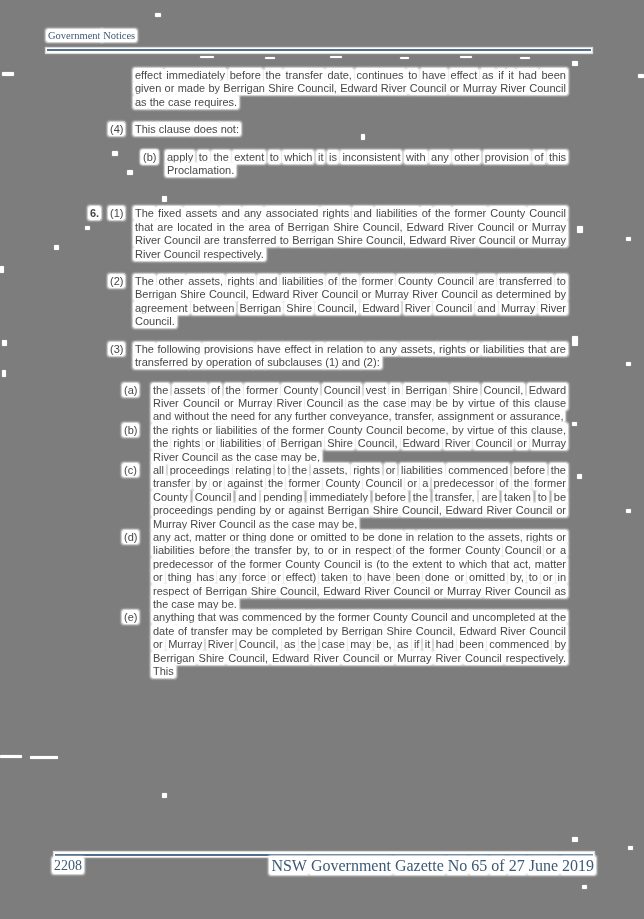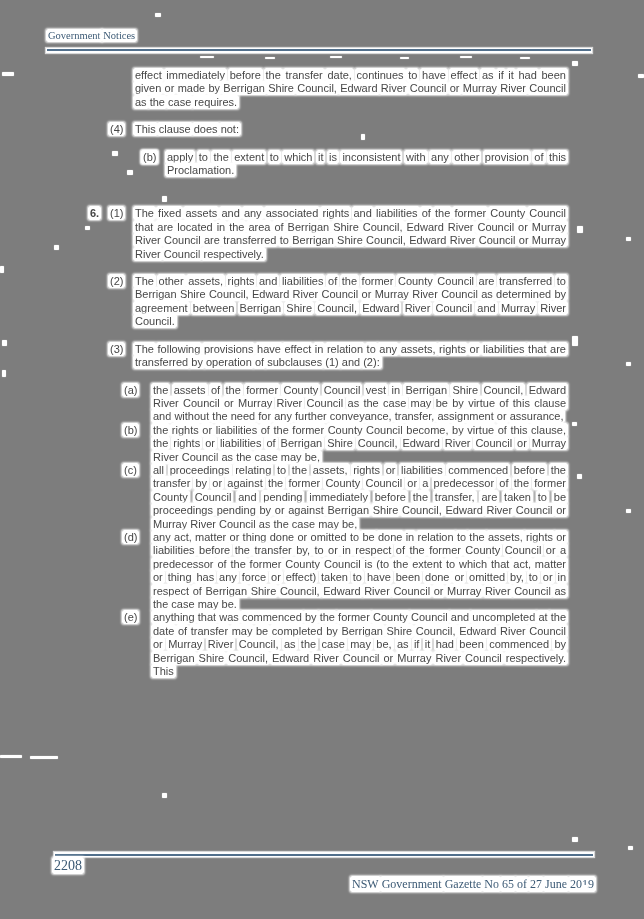--- a/index.html
+++ b/index.html
@@ -78,22 +78,22 @@
     background:var(--rule-blue);
   }
   .ftr-page{
     position:absolute;left:54px;top:858px;
     font-family:"Liberation Serif",serif;font-size:14px;
     color:var(--accent-blue);
   }
   .ftr-page .w{color:var(--accent-blue);}
   .ftr-gazette{
     position:absolute;right:50px;top:857px;
-    font-family:"Liberation Serif",serif;font-size:12px;
-    color:var(--accent-blue);white-space:nowrap;margin-top:20px;
+    font-family:"Liberation Serif",serif;font-size:16px;
+    color:var(--accent-blue);white-space:nowrap;
   }
   .ftr-gazette .w{color:var(--accent-blue);}
 
   
   .nz{position:absolute;background:var(--box-white);border-radius:1px;
       box-shadow:0 0 1px rgba(255,255,255,.8);}
 </style>
 </head>
 <body>
 

